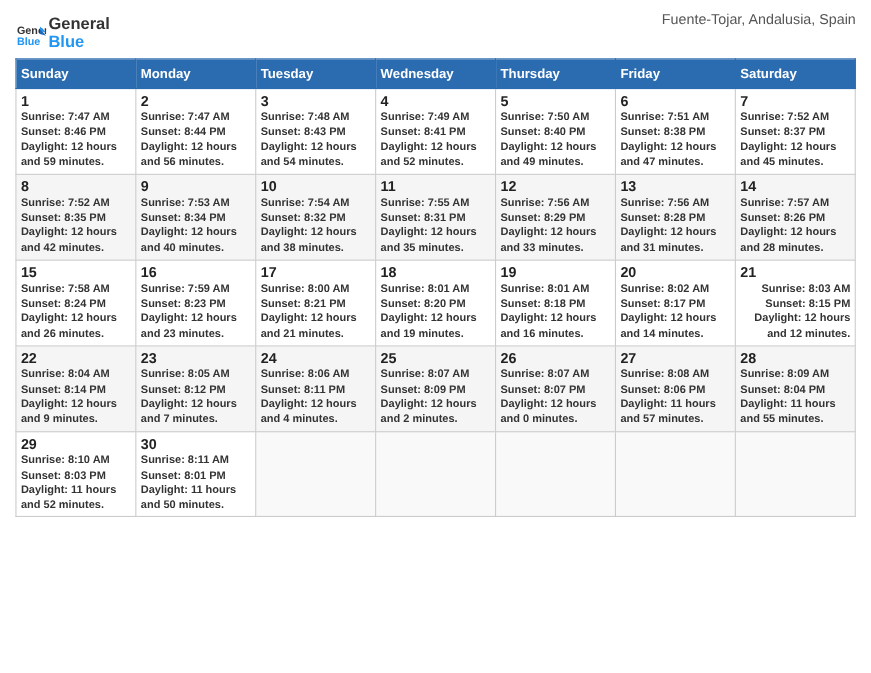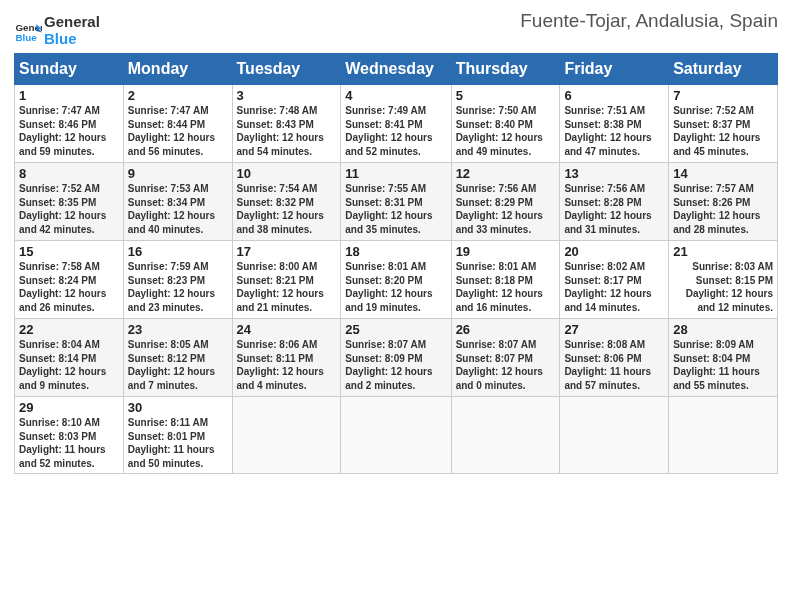--- a/index.html
+++ b/index.html
@@ -32,34 +32,34 @@
     }
     .title-block {
       text-align: right;
     }
     .main-title {
       font-size: 32px;
       font-weight: bold;
       color: #333;
     }
     .subtitle {
-      font-size: 19px;
+      font-size: 13px;
       color: #555;
     }
     table {
       width: 100%;
       border-collapse: collapse;
       font-size: 10px;
     }
     thead tr th {
       background: #2B6CB0;
       color: #fff;
       padding: 6px 4px;
       text-align: left;
-      font-size: 16px;
+      font-size: 12px;
       font-weight: bold;
       border: 1px solid #2B6CB0;
     }
     tbody tr td {
       border: 1px solid #ccc;
       padding: 3px 4px;
       vertical-align: top;
       height: 78px;
       background: #fff;
     }

